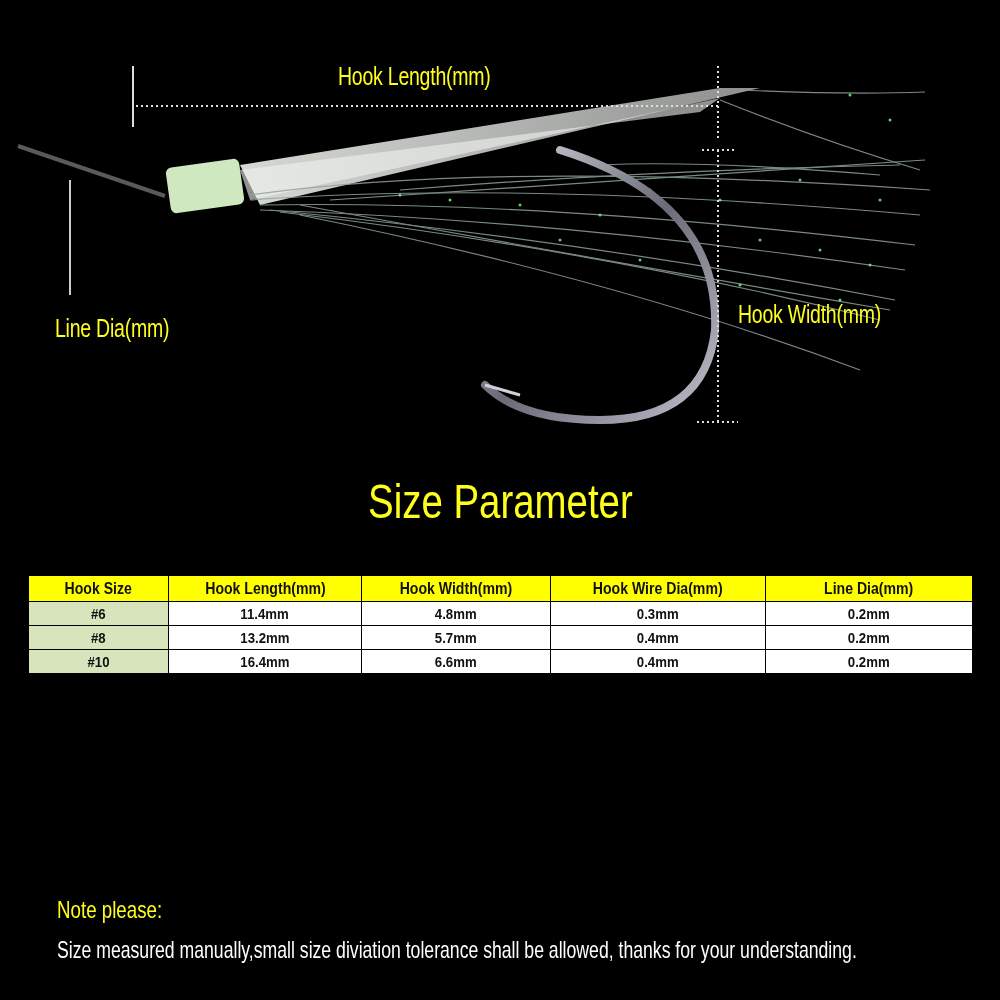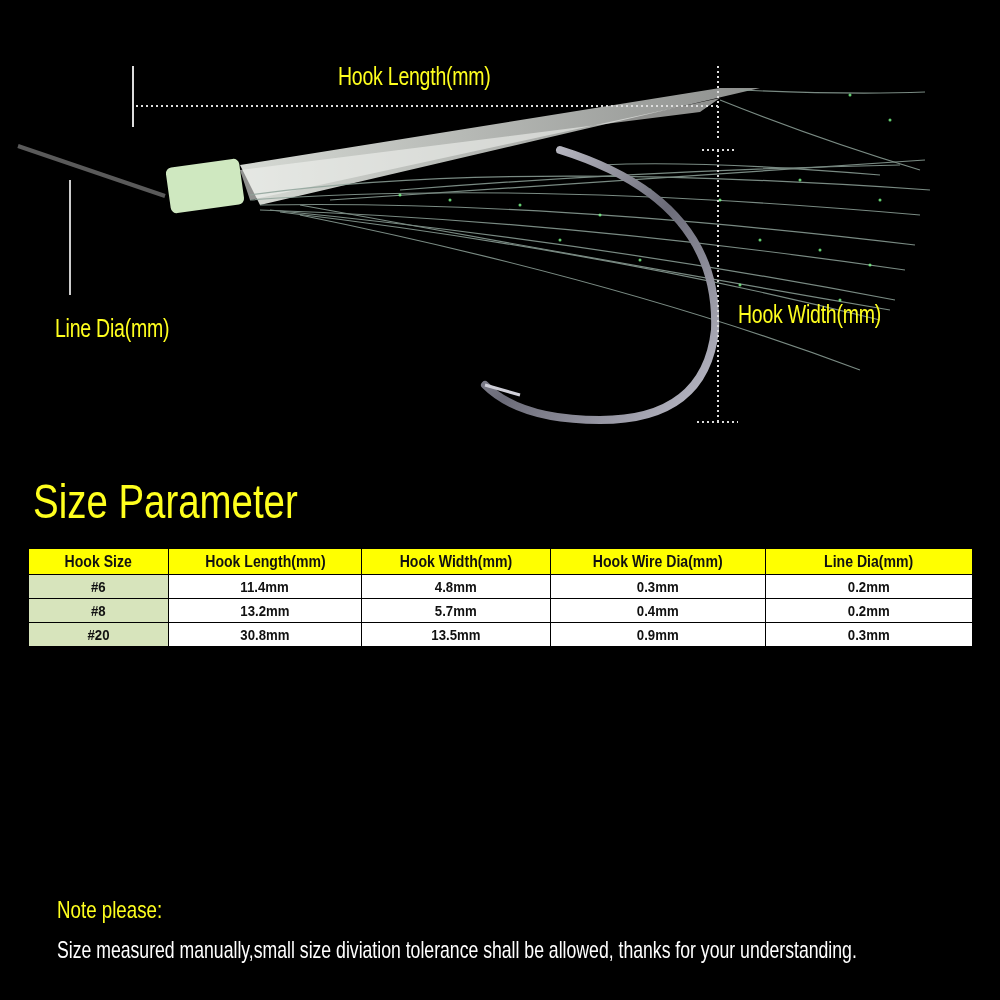--- a/index.html
+++ b/index.html
@@ -11,27 +11,27 @@
 
   .label-yellow {
     position: absolute; color: #ffff1e; font-family: "Liberation Sans", sans-serif;
     font-size: 25px; transform: scaleX(0.78); transform-origin: left center; white-space: nowrap; letter-spacing: -0.3px;
   }
   #lbl-hook-length { left: 338px; top: 62px; }
   #lbl-line-dia { left: 55px; top: 314px; }
   #lbl-hook-width { left: 738px; top: 300px; }
 
   .title {
-    position: absolute; left: 0; width: 1000px; top: 474px; text-align: left;
+    position: absolute; left: 0; width: 1000px; top: 474px; text-align: center;
     color: #ffff1e; font-size: 48px; font-family: "Liberation Sans", sans-serif;
   }
   .title span { display: inline-block; transform: scaleX(0.8); }
 
   table.params {
-    position: absolute; left: 28px; top: 548px; width: 944px;
+    position: absolute; left: 28px; top: 575px; width: 944px;
     border-collapse: collapse; background: #fff; table-layout: fixed;
   }
   table.params th, table.params td {
     border: 1.5px solid #000; text-align: center; color: #111;
     font-family: "Liberation Sans", sans-serif; padding: 0;
   }
   table.params th { background: #ffff00; height: 26px; font-size: 16px; font-weight: bold; }
   table.params td { height: 24px; font-size: 15px; font-weight: bold; }
   table.params td.size-cell { background: #d7e4bc; }
   .cell-text { display: inline-block; transform: scaleX(0.88); }
@@ -152,23 +152,23 @@
         <td><span class="cell-text">0.2mm</span></td>
       </tr>
       <tr>
         <td class="size-cell"><span class="cell-text">#8</span></td>
         <td><span class="cell-text">13.2mm</span></td>
         <td><span class="cell-text">5.7mm</span></td>
         <td><span class="cell-text">0.4mm</span></td>
         <td><span class="cell-text">0.2mm</span></td>
       </tr>
       <tr>
-        <td class="size-cell"><span class="cell-text">#20</span></td>
-        <td><span class="cell-text">30.8mm</span></td>
-        <td><span class="cell-text">13.5mm</span></td>
-        <td><span class="cell-text">0.9mm</span></td>
-        <td><span class="cell-text">0.3mm</span></td>
+        <td class="size-cell"><span class="cell-text">#10</span></td>
+        <td><span class="cell-text">16.4mm</span></td>
+        <td><span class="cell-text">6.6mm</span></td>
+        <td><span class="cell-text">0.4mm</span></td>
+        <td><span class="cell-text">0.2mm</span></td>
       </tr>
     </tbody>
 </table>
 
 <div class="note-title">Note please:</div>
 <div class="note-text">Size measured manually,small size diviation tolerance shall be allowed, thanks for your understanding.</div>
 
 </body></html>

